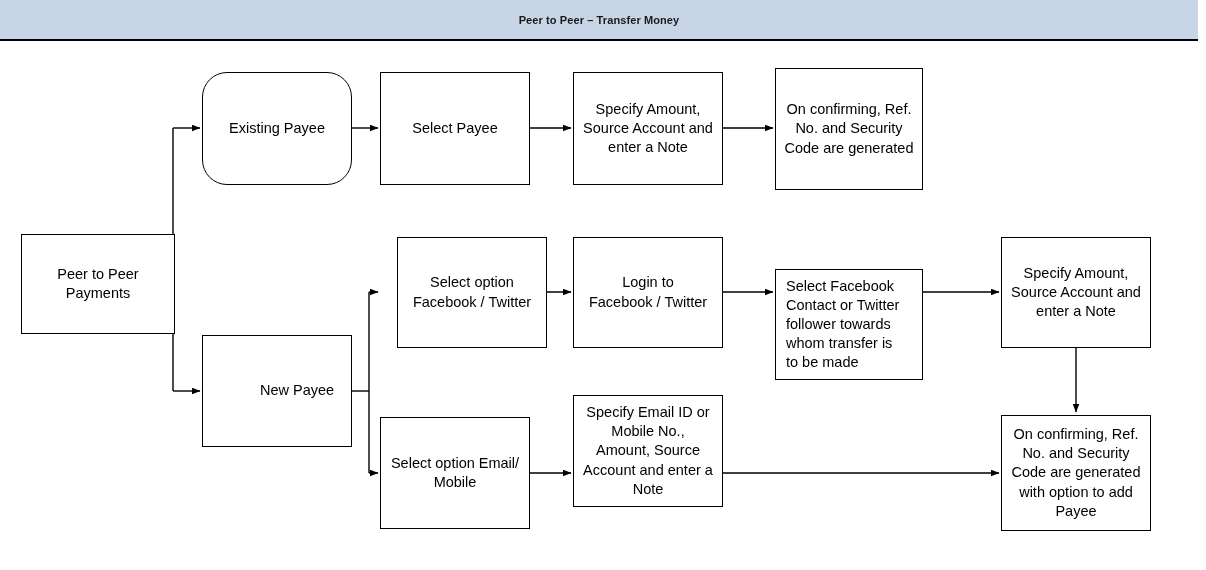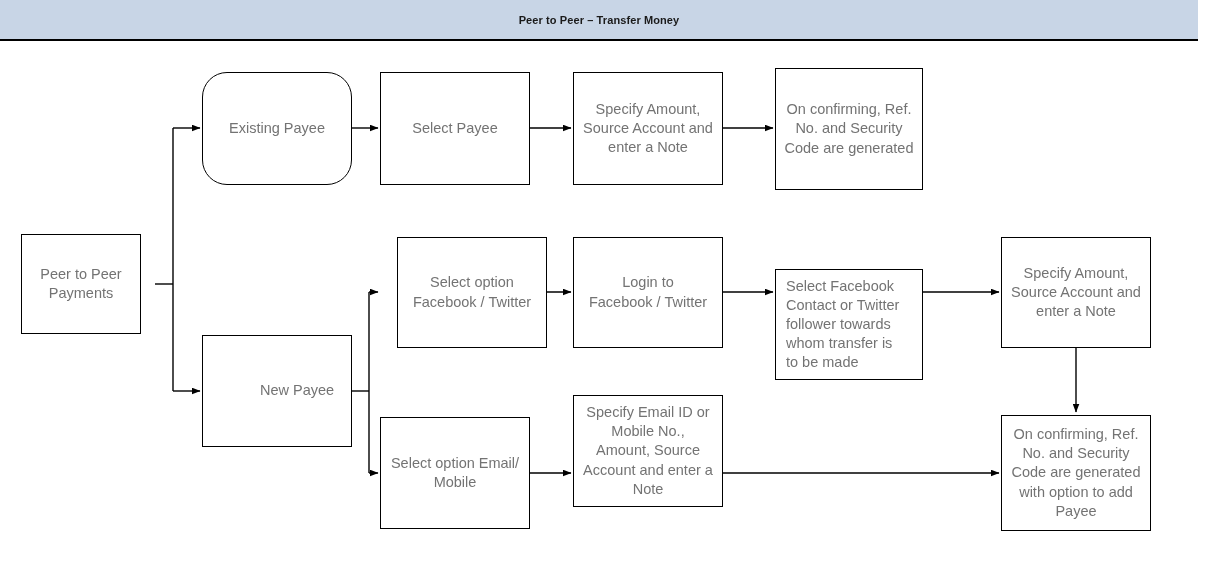--- a/index.html
+++ b/index.html
@@ -50,21 +50,21 @@
   }
   .node {
     position: absolute;
     border: 1px solid #000000;
     background: #ffffff;
     box-sizing: border-box;
     display: flex;
     align-items: center;
     justify-content: center;
     font-size: 14.5px;
-    color: #737373;
+    color: #000000;
     line-height: 1.32;
     text-align: center;
     padding: 2px 4px;
     white-space: pre-line;
   }
   .node.align-left {
     justify-content: flex-start;
     text-align: left;
     padding-left: 10px;
     margin-top: 32px;
@@ -116,21 +116,21 @@
       <path d="M923,292 L999,292" marker-end="url(#arrowhead)"></path>
 
       <path d="M1076,348 L1076,412" marker-end="url(#arrowhead)"></path>
 
       <path d="M530,473 L571,473" marker-end="url(#arrowhead)"></path>
 
       <path d="M723,473 L999,473" marker-end="url(#arrowhead)"></path>
     </g>
   </svg>
 
-  <div class="node" style="left:21px; top:234px; width:120px; height:100px;">
+  <div class="node" style="left:21px; top:234px; width:154px; height:100px;">
     <span class="node-label">Peer to Peer
 Payments</span>
   </div>
 
   <div class="node" style="left:202px; top:72px; width:150px; height:113px;border-radius:25px;">
     <span class="node-label">Existing Payee</span>
   </div>
 
   <div class="node" style="left:202px; top:335px; width:150px; height:112px;padding-left:44px;">
     <span class="node-label">New Payee</span>

